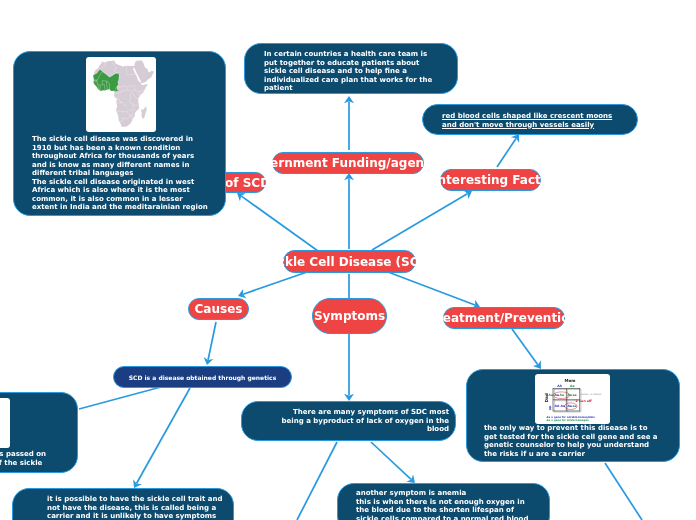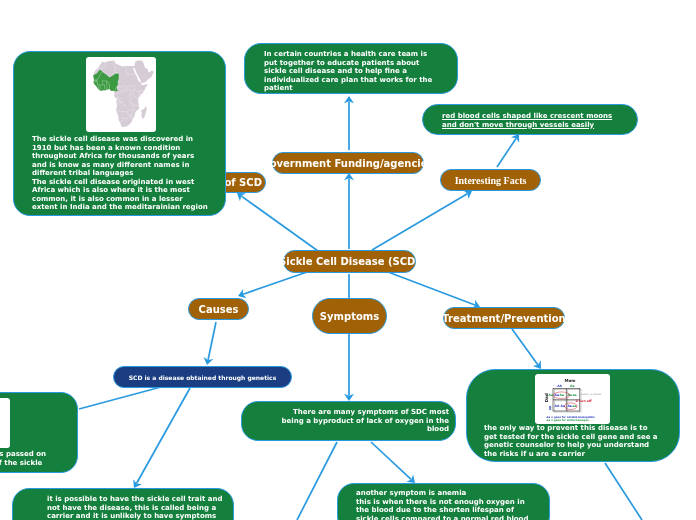--- a/index.html
+++ b/index.html
@@ -1,24 +1,24 @@
 <!DOCTYPE html>
 <html><head>
 <meta charset="utf-8">
 <style>
   html,body{margin:0;padding:0;background:#fff;}
   body{width:696px;height:520px;overflow:hidden;font-family:"DejaVu Sans",sans-serif;
        -webkit-font-smoothing:antialiased;}
   #canvas{position:relative;width:696px;height:520px;overflow:hidden;background:#fff;}
   svg.links{position:absolute;left:0;top:0;width:696px;height:520px;pointer-events:none;}
   .node{position:absolute;box-sizing:border-box;}
-  .pill{background:#a16207;border:1.6px solid #2a9ae0;border-radius:40px;color:#fff;
-        font-weight:bold;font-size:10px;
+  .pill{background:#ef4444;border:1.6px solid #2a9ae0;border-radius:40px;color:#fff;
+        font-weight:bold;font-size:12px;
         display:flex;align-items:center;justify-content:center;text-align:center;white-space:nowrap;}
-  .card{position:absolute;box-sizing:border-box;background:#15803d;border:1.6px solid #2a9ae0;
+  .card{position:absolute;box-sizing:border-box;background:#0c4a6e;border:1.6px solid #2a9ae0;
         border-radius:17px;color:#fff;font-weight:bold;font-size:7px;line-height:8.5px;}
   .card .txt{white-space:pre;}
   .imgbox{background:#fff;border-radius:3px;overflow:hidden;}
 </style>
 </head>
 <body>
 
 <div id="canvas">
 
   <svg class="links" viewBox="0 0 696 520">
@@ -143,21 +143,21 @@
 blood</div>
   </div>
 
   <div class="card" style="left:337px;top:483px;width:213px;height:50px;">
     <div class="txt" style="position:absolute;left:18px;top:5px;width:195px;">another symptom is anemia
 this is when there is not enough oxygen in
 the blood due to the shorten lifespan of
 sickle cells compared to a normal red blood</div>
   </div>
 
-  <div class="card" style="left:466px;top:369px;width:214px;height:93px;border-radius:29px;">
+  <div class="card" style="left:466px;top:369px;width:214px;height:93px;">
     <div class="imgbox" style="position:absolute;left:68px;top:4px;width:75px;height:50px;">
 <svg viewBox="0 0 75 50" width="75" height="50">
 <text x="29.5" y="8.2" font-family="DejaVu Sans" font-size="4.0" font-weight="bold" fill="#1a1a1a">Mom</text>
 <text x="12.8" y="28.5" font-family="DejaVu Sans" font-size="4.2" font-weight="bold" fill="#1a1a1a" transform="rotate(-90 12.8 28.5)">Dad</text>
 <g stroke="#9a9a9a" stroke-width="0.5" fill="none">
   <rect x="19.2" y="15.4" width="26.8" height="22.6"></rect>
   <line x1="32.6" y1="15.4" x2="32.6" y2="38"></line>
   <line x1="19.2" y1="26.7" x2="46" y2="26.7"></line>
 </g>
 <g stroke="#333" stroke-width="0.62" fill="none">
@@ -203,21 +203,21 @@
   </div>
 
   <div class="node pill" style="left:176px;top:172px;width:90px;height:21px;">
     <span>History of SCD</span>
   </div>
 
   <div class="node pill" style="left:272px;top:152px;width:152px;height:22px;">
     <span>government Funding/agencies</span>
   </div>
 
-  <div class="node pill" style="left:440px;top:169px;width:101px;height:22px;font-family:Liberation Serif, serif;">
+  <div class="node pill" style="left:440px;top:169px;width:101px;height:22px;">
     <span>Interesting Facts</span>
   </div>
 
   <div class="node pill" style="left:188px;top:298px;width:61px;height:22px;align-items:center;">
     <span>Causes</span>
   </div>
 
   <div class="node pill" style="left:312px;top:298px;width:75px;height:36px;text-align:right;">
     <span>Symptoms</span>
   </div>

